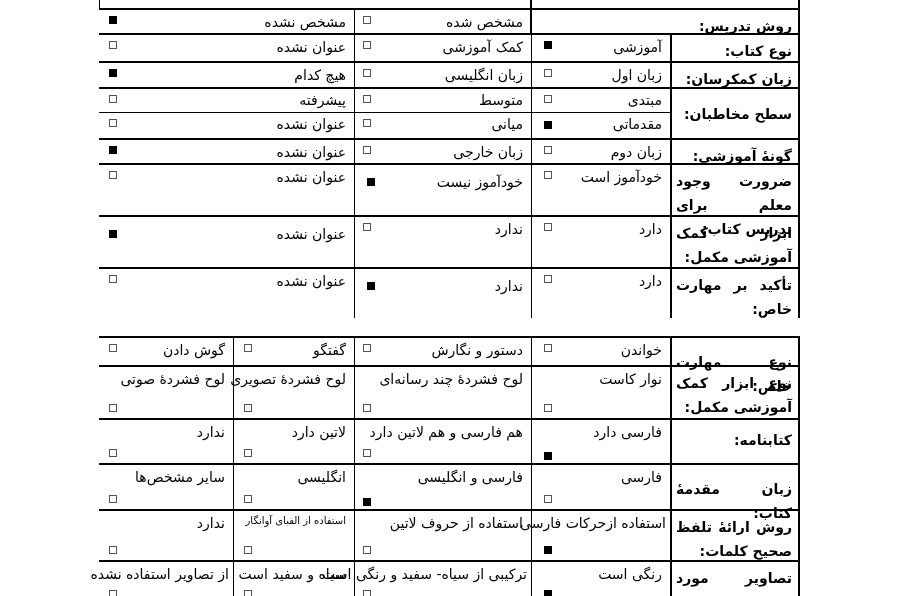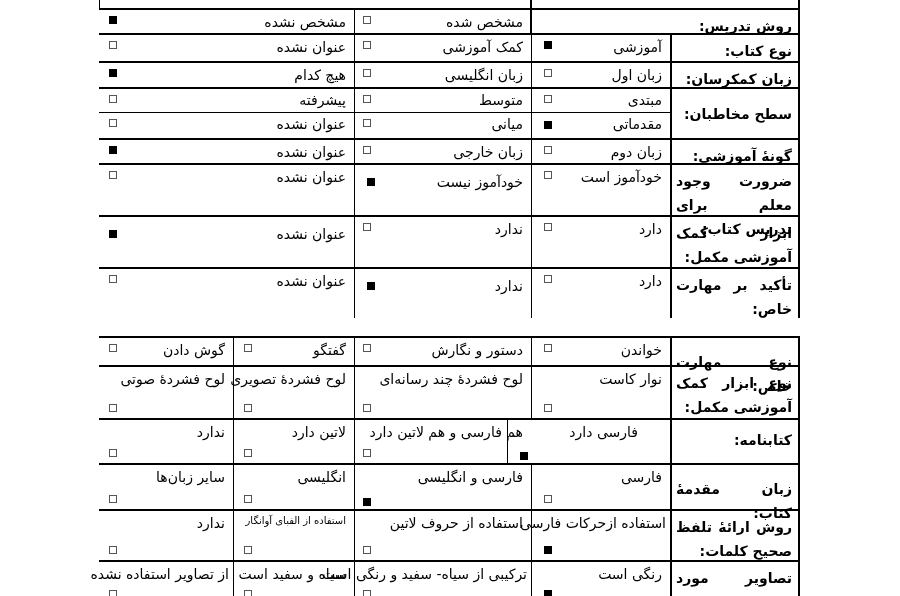--- a/index.html
+++ b/index.html
@@ -203,30 +203,30 @@
       <span class="cb bot" style="left:10px;"></span>
     </div>
     <div class="cell" style="left:134px; width:121px;text-align:center;">
       <span class="opt">لاتین دارد</span>
       <span class="cb bot" style="left:10px;"></span>
     </div>
     <div class="cell" style="left:255px; width:177px;">
       <span class="opt">هم فارسی و هم لاتین دارد</span>
       <span class="cb bot" style="left:8px;"></span>
     </div>
-    <div class="cell" style="left:408px; width:139px;">
+    <div class="cell" style="left:432px; width:139px;">
       <span class="opt">فارسی دارد</span>
       <span class="cb bot on" style="left:12px; bottom:3px;"></span>
     </div>
     <div class="label" style="padding-top:8px;">کتابنامه:</div>
   </div>
 
   <div class="row" style="top:483px; height:46px;">
     <div class="cell" style="left:0; width:134px; border-left:none;">
-      <span class="opt">سایر زبان‌ها</span>
+      <span class="opt">سایر مشخص‌ها</span>
       <span class="cb bot" style="left:10px;"></span>
     </div>
     <div class="cell" style="left:134px; width:121px;">
       <span class="opt">انگلیسی</span>
       <span class="cb bot" style="left:10px;"></span>
     </div>
     <div class="cell" style="left:255px; width:177px;">
       <span class="opt">فارسی و انگلیسی</span>
       <span class="cb bot on" style="left:8px; bottom:3px;"></span>
     </div>

